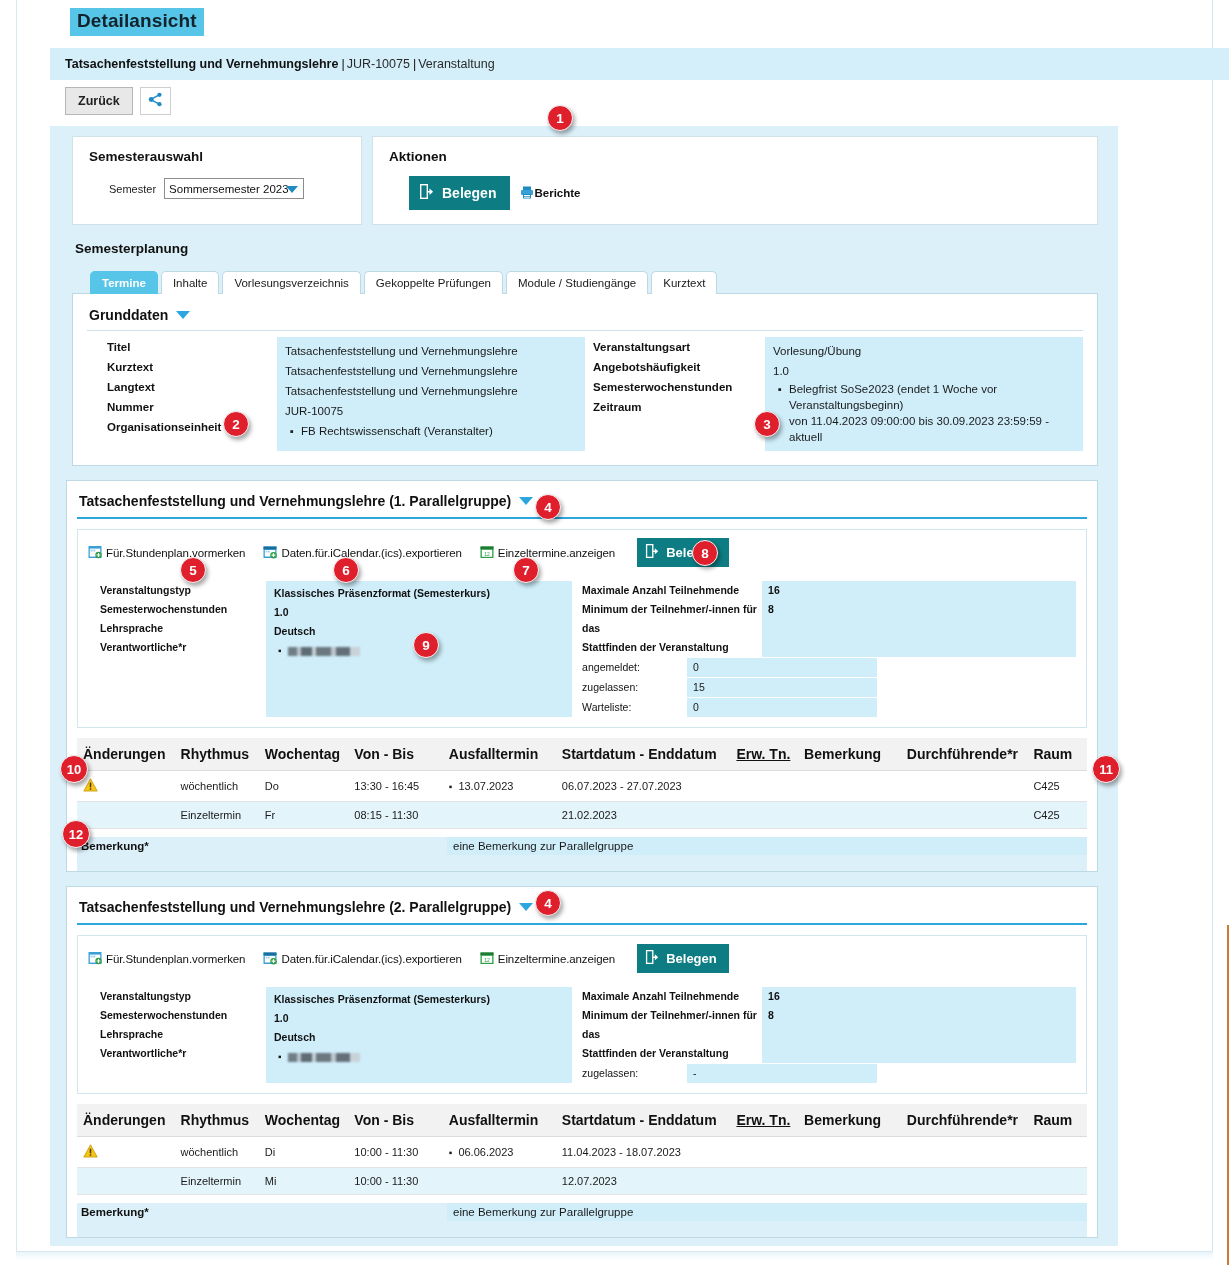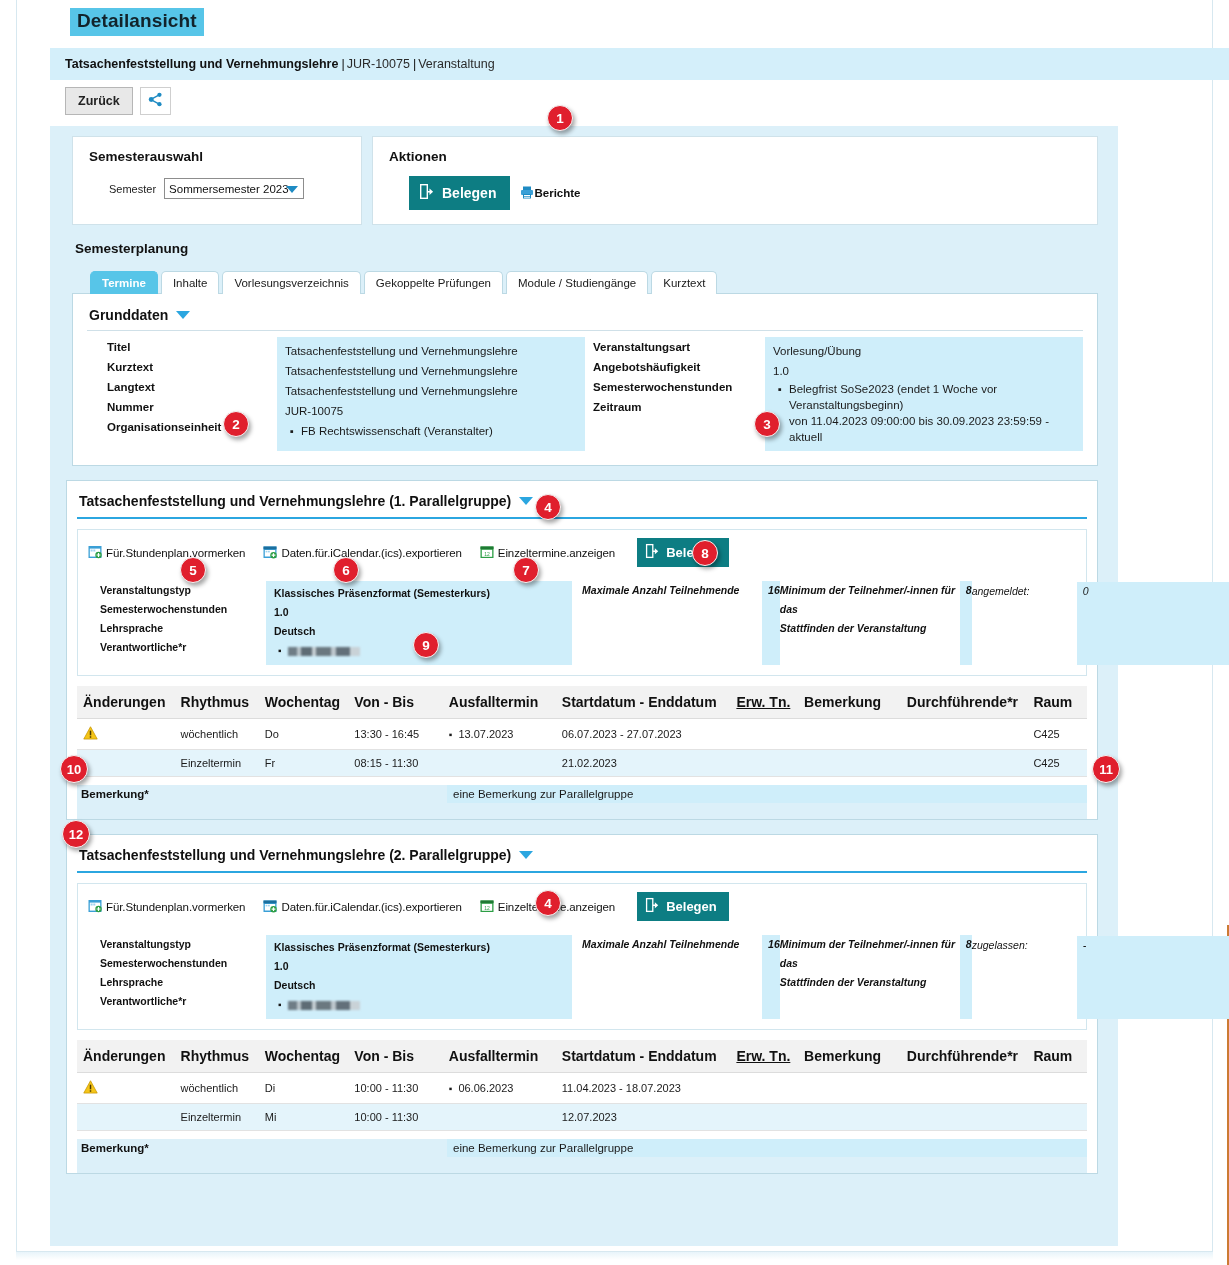--- a/index.html
+++ b/index.html
@@ -182,21 +182,21 @@
   .btn-belegen-sm{
     background:#0d7d83; color:#fff; font-size:13px; font-weight:bold;
     padding:5px 12px 5px 8px; display:flex; align-items:center; gap:6px;
     cursor:pointer; margin-left:4px;
   }
 
   .pg-detail{ display:flex; padding:6px 10px 10px 10px; gap:0; }
   .pd-left{ display:flex; width:49%; }
   .pd-left .labels{ width:178px; padding-left:12px;}
   .pd-left .values{ flex:1; background:#cfeefa; padding:3px 8px 5px 8px;}
-  .pd-right{ display:flex; flex-direction:row; width:51%; padding-left:10px;font-style:italic;}
+  .pd-right{ display:flex; flex-direction:column; width:51%; padding-left:10px;}
   .labels div, .pd-right .r-label{ font-size:10.5px; font-weight:bold; color:#111; line-height:19px;}
   .values div{ font-size:10.5px; font-weight:bold; color:#111; line-height:19px;}
   .values ul{ margin:0; padding-left:14px; list-style:none;}
   .values li{ font-size:10.5px; line-height:19px; position:relative;}
   .values li:before{ content:"\25AA"; position:absolute;left:-10px;top:0;color:#1a1a1a;font-size:10px;}
   .redacted{
     display:inline-block; width:72px; height:9px;
     background:linear-gradient(90deg,#6f7d86 0 12%,#b9c4ca 12% 18%,#5e6c75 18% 33%,#c5ced3 33% 39%,#6b7880 39% 60%,#bcc6cc 60% 66%,#63707a 66% 86%,#c9d2d7 86% 100%);
     filter:blur(1.1px); vertical-align:middle;
   }

